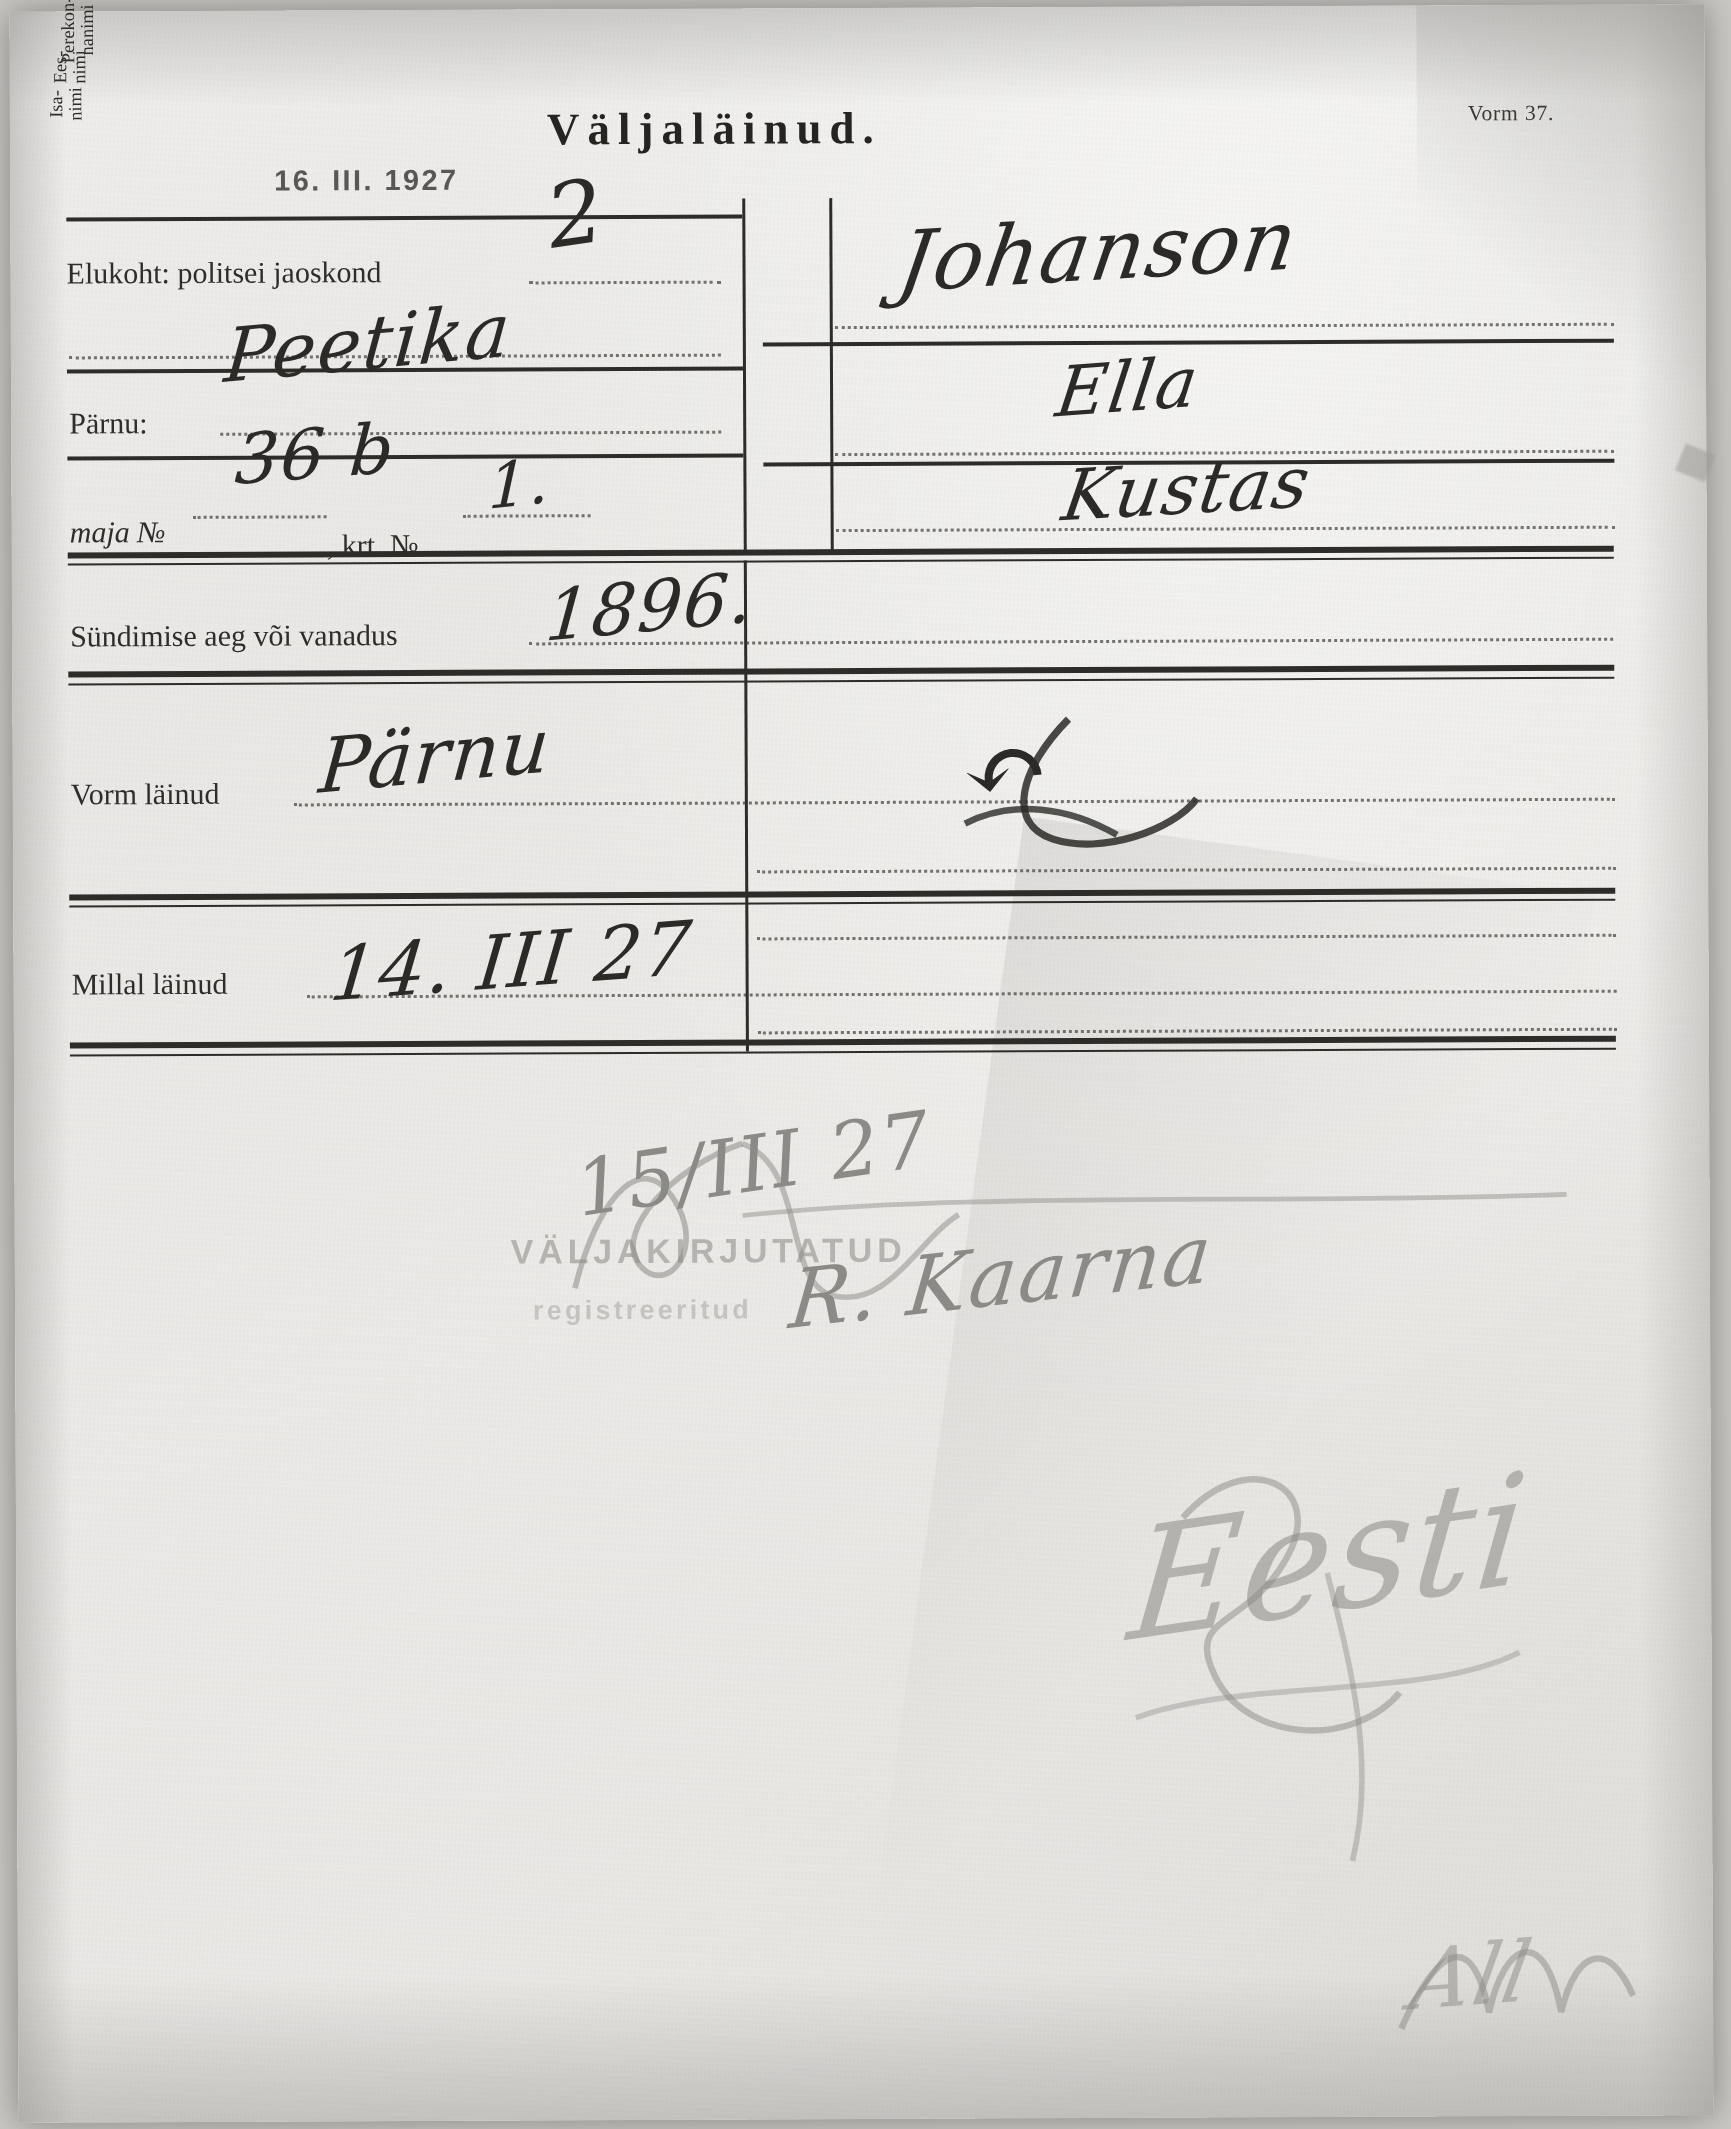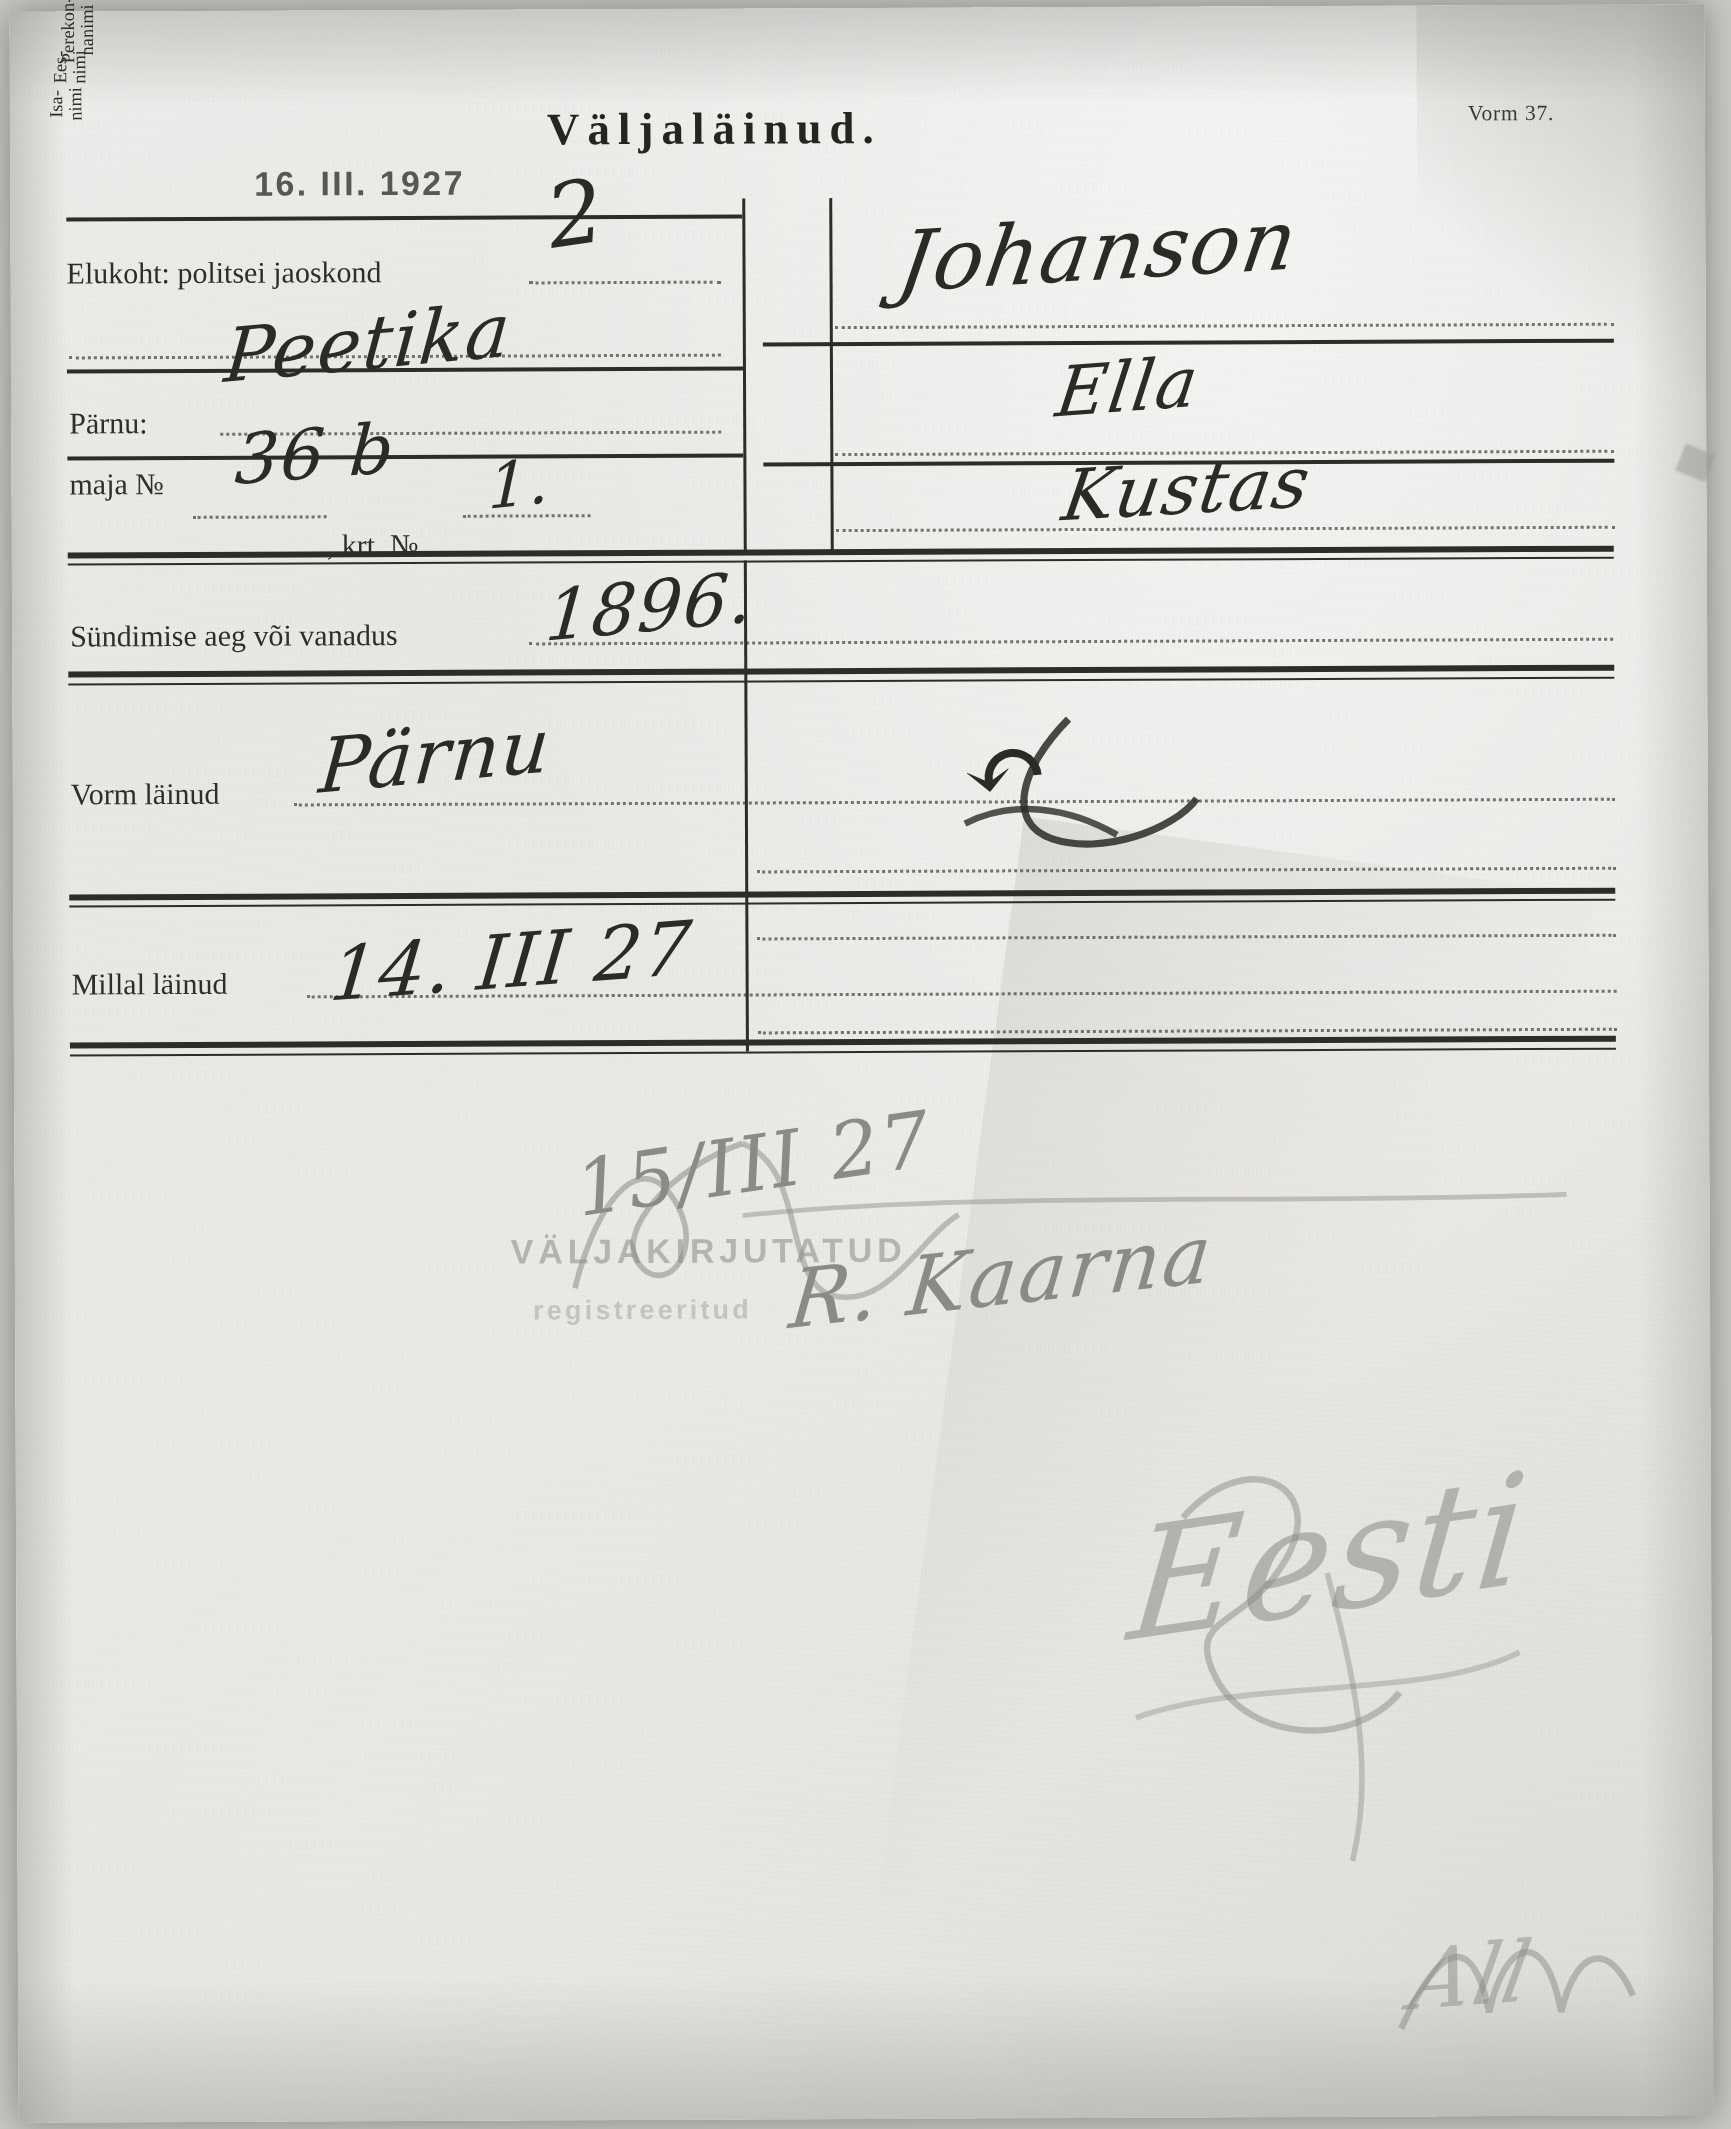--- a/index.html
+++ b/index.html
@@ -183,27 +183,27 @@
     <div class="crease c2"></div>
     <div class="crease c3"></div>
     <div class="crease c4"></div>
     <div class="crease c5"></div>
     <div class="crease c6"></div>
     <div class="nick"></div>
 
     <div class="ptext title" style="left:537px; top:94px;">Väljaläinud.</div>
     <div class="ptext formno" style="left:1458px; top:96px;">Vorm 37.</div>
 
-    <div class="stamp" style="left:244px; top:154px; font-size:34px;">16. III. 1927</div>
+    <div class="stamp" style="left:264px; top:154px; font-size:29px;">16. III. 1927</div>
 
     <div class="ptext label" style="left:56px; top:245px;">Elukoht:  politsei jaoskond</div>
 
     <div class="ptext label" style="left:58px; top:395px;">Pärnu:</div>
 
-    <div class="ptext label" style="left:58px; top:456px;">maja №</div>
+    <div class="ptext label" style="left:58px; top:504px;font-style:italic;">maja №</div>
     <div class="ptext label" style="left:315px; top:496px;margin-top:22px;">, krt. №</div>
 
     <div class="ptext label" style="left:58px; top:608px;">Sündimise aeg või vanadus</div>
 
     <div class="ptext label" style="left:58px; top:766px;">Vorm läinud</div>
 
     <div class="ptext label" style="left:58px; top:956px;">Millal läinud</div>
 
     <div class="dotted" style="left:518px; top:272px; width:192px;"></div>
     <div class="dotted" style="left:58px;  top:345px; width:652px;"></div>

